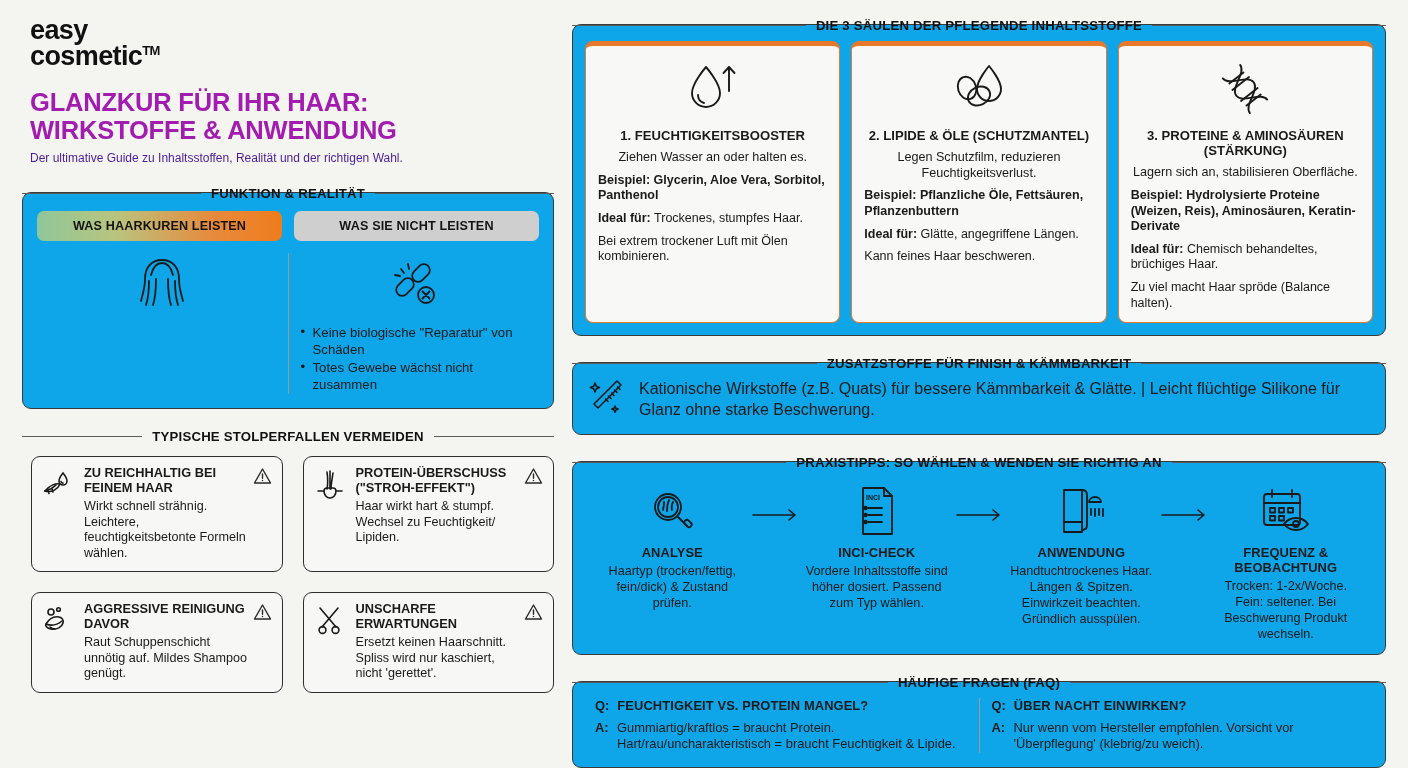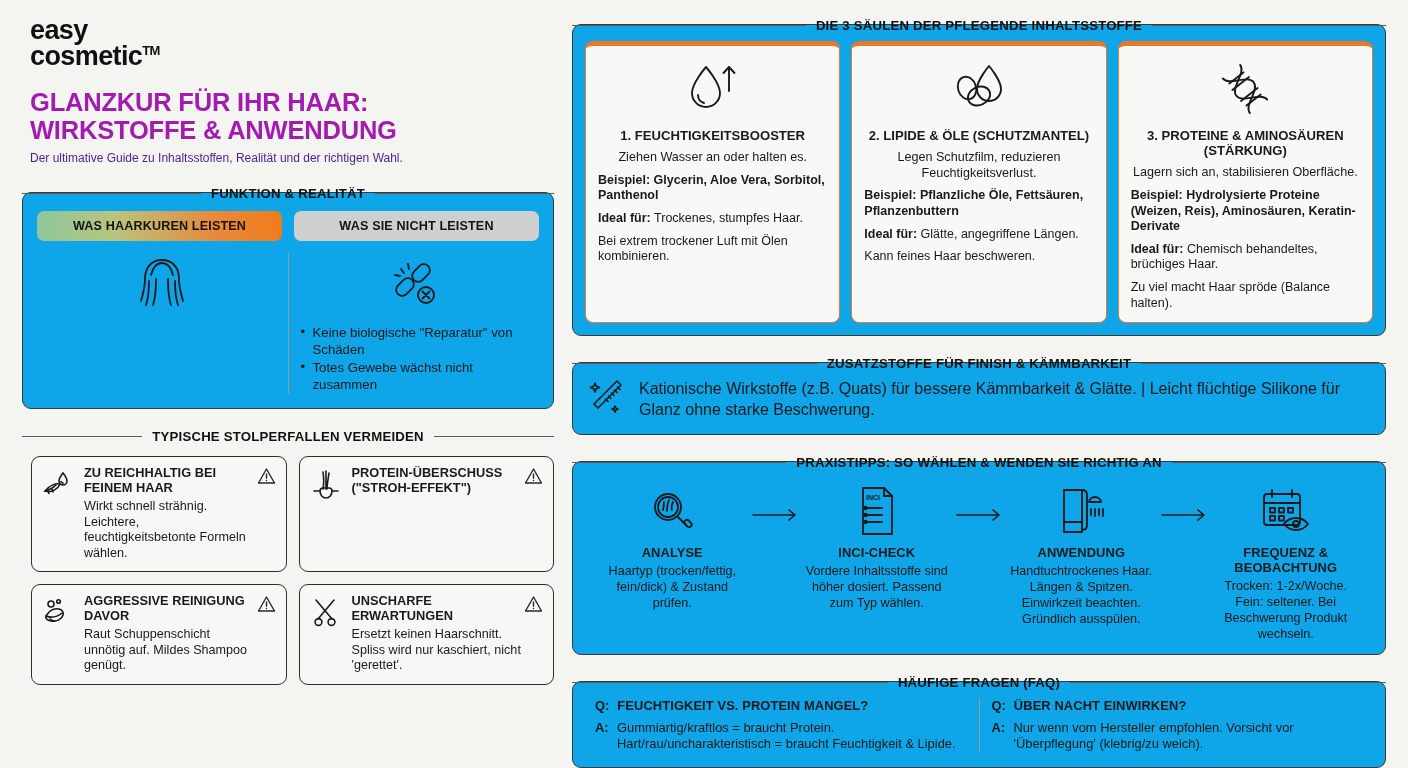--- a/index.html
+++ b/index.html
@@ -34,21 +34,21 @@
   .pill-b { background: #cfcfcf; }
   .fr-body { display: flex; margin-top: 12px; }
   .fr-half { flex: 1; padding: 0 10px; display: flex; flex-direction: column; align-items: center; }
   .fr-half + .fr-half { border-left: 1.2px solid #9a9a9a; }
   .fr-icon { height: 62px; display: flex; align-items: center; justify-content: center; }
   .bullets { margin-top: 10px; align-self: stretch; font-size: 13.2px; line-height: 1.28; }
   .bullets li { list-style: none; position: relative; padding-left: 14px; margin-bottom: 1px; }
   .bullets li::before { content: "•"; position: absolute; left: 2px; top: -1px; }
 
   
-  .trap-grid { display: grid; grid-template-columns: 1fr 1fr; gap: 12px; margin-top: 12px; padding-left: 9px; }
+  .trap-grid { display: grid; grid-template-columns: 1fr 1fr; gap: 20px; margin-top: 12px; padding-left: 9px; }
   .trap { border: 1.4px solid #2e2e2e; border-radius: 9px; background: #f7f7f5; padding: 9px 10px 10px; display: flex; gap: 8px; min-height: 96px; }
   .trap-ic { flex: 0 0 34px; padding-top: 3px; }
   .trap-main { flex: 1; position: relative; padding-right: 22px; }
   .trap-title { font-size: 12.8px; font-weight: 800; line-height: 1.13; text-transform: uppercase; }
   .trap-text { margin-top: 4px; font-size: 12.6px; line-height: 1.23; }
   .warn { position: absolute; right: 0; top: 1px; }
 
   
   .col-right { flex: 1; display: flex; flex-direction: column; }
 
@@ -175,20 +175,21 @@
         <div class="trap">
           <div class="trap-ic">
             <svg width="32" height="32" viewBox="0 0 32 32" fill="none" stroke="#1a1a1a" stroke-width="1.6" stroke-linecap="round">
               <path d="M13 3c1 7 1 12 0 17M19 4c-1 7-2 11-2 16M16 2c0 8 0 13 0 18"></path>
               <path d="M10 22c0 4 2.6 7 6 7s6-3 6-7c0-2-1-3-3-3h-6c-2 0-3 1-3 3z"></path>
               <path d="M4 22h6M22 22h6"></path>
             </svg>
           </div>
           <div class="trap-main">
             <div class="trap-title">PROTEIN-ÜBERSCHUSS ("STROH-EFFEKT")</div>
+            <div class="trap-text">Haar wirkt hart &amp; stumpf. Wechsel zu Feuchtigkeit/ Lipiden.</div>
             <div class="warn">
               <svg width="19" height="18" viewBox="0 0 19 18" fill="none" stroke="#2a2a2a" stroke-width="1.4" stroke-linecap="round" stroke-linejoin="round">
                 <path d="M9.5 2L17.5 16h-16z"></path>
                   <path d="M9.5 7v4.3"></path>
                   <circle cx="9.5" cy="13.4" r="0.75" fill="#2a2a2a" stroke="none"></circle>
               </svg>
             </div>
           </div>
         </div>
 

